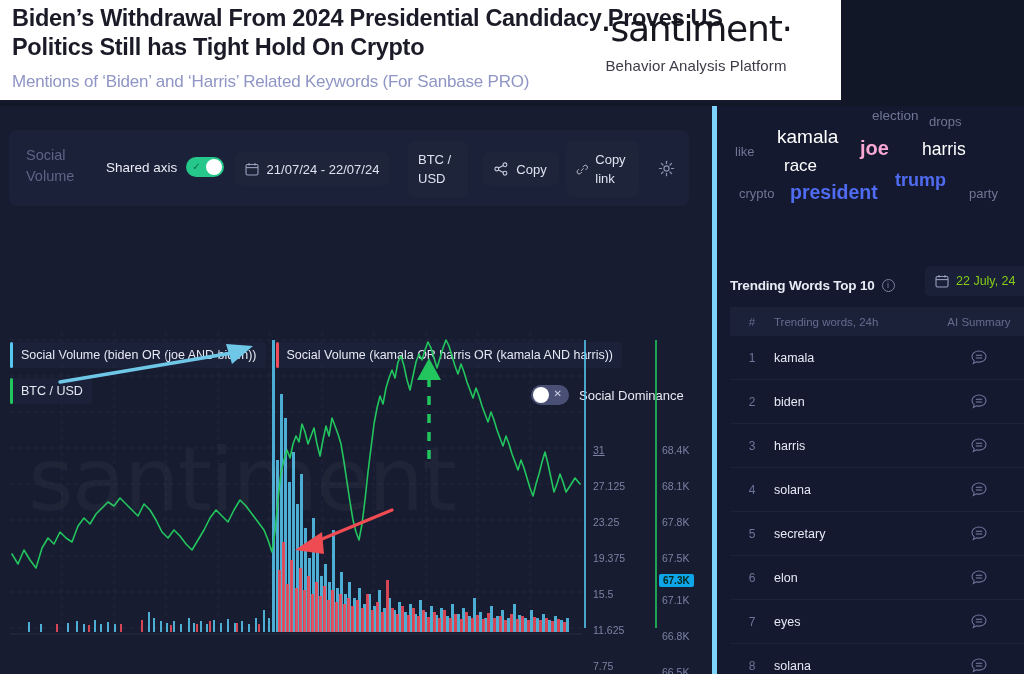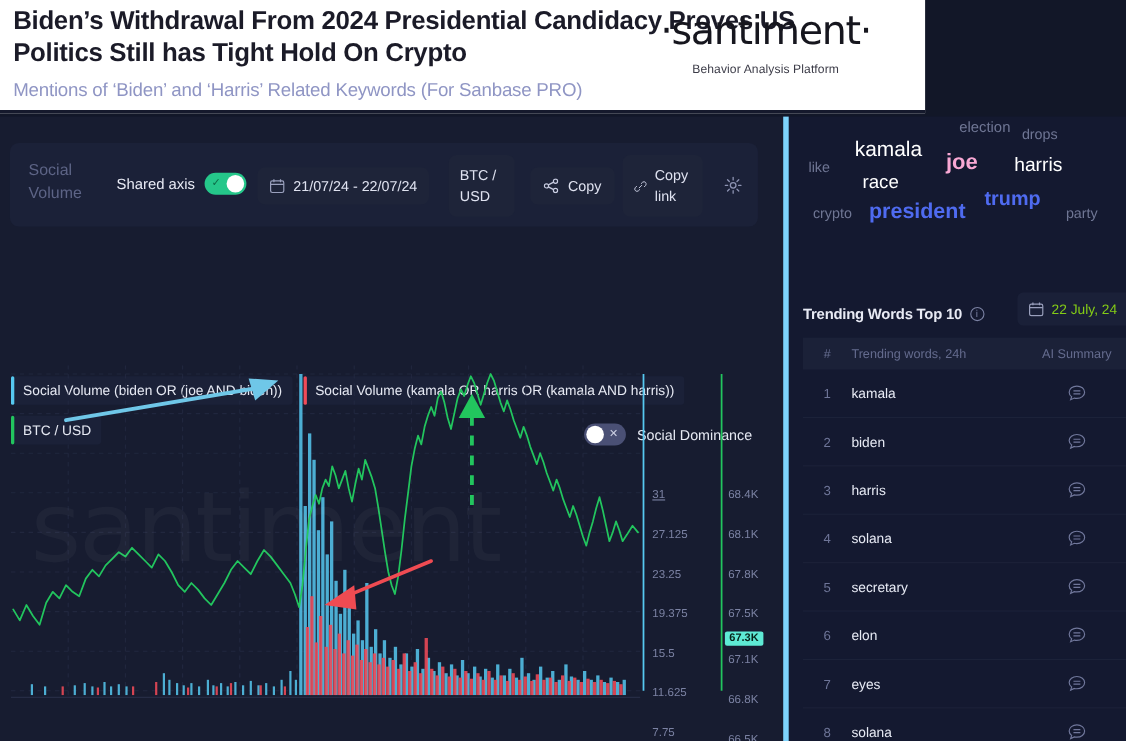--- a/index.html
+++ b/index.html
@@ -28,21 +28,21 @@
   }
   .brand {
     position: absolute; right: 20px; top: 8px; width: 250px; text-align: center;
   }
   .brand-name {
     font-size: 36px; color: #16161e; letter-spacing: -1.2px;
     font-family: "DejaVu Sans", sans-serif; font-weight: 400;
     white-space: nowrap;
   }
   .brand-tag {
-    margin-top: 8px; font-size: 11px; color: #3c3c48; letter-spacing: 0.1px;
+    margin-top: 8px; font-size: 15px; color: #3c3c48; letter-spacing: 0.1px;
   }
 
   
   .left-panel {
     position: absolute; left: 0; top: 106px; width: 712px; height: 568px;
     background: #171c30;
   }
   .toolbar {
     position: absolute; left: 9px; top: 24px; width: 680px; height: 76px;
     background: #1b2138; border-radius: 8px;
@@ -127,21 +127,21 @@
     pointer-events: none; user-select: none;
   }
 
   
   .ax-label {
     position: absolute; font-size: 10.5px; color: #7b82a3;
     font-family: "Liberation Sans", sans-serif;
   }
   .ax-badge-green {
     position: absolute; font-size: 10px; color: #07241a;
-    background: #5eead4; border-radius: 2px; padding: 1px 4px; font-weight: bold;
+    background: #0ea5e9; border-radius: 2px; padding: 1px 4px; font-weight: bold;
   }
 
   
   .right-panel {
     position: absolute; left: 712px; top: 106px; width: 372px; height: 568px;
     background: #141930; border-left: 5px solid #7dd3fc;
   }
   .cloud { position: absolute; left: 0; top: 0; width: 312px; height: 112px; }
   .cw {
     position: absolute; white-space: nowrap;

